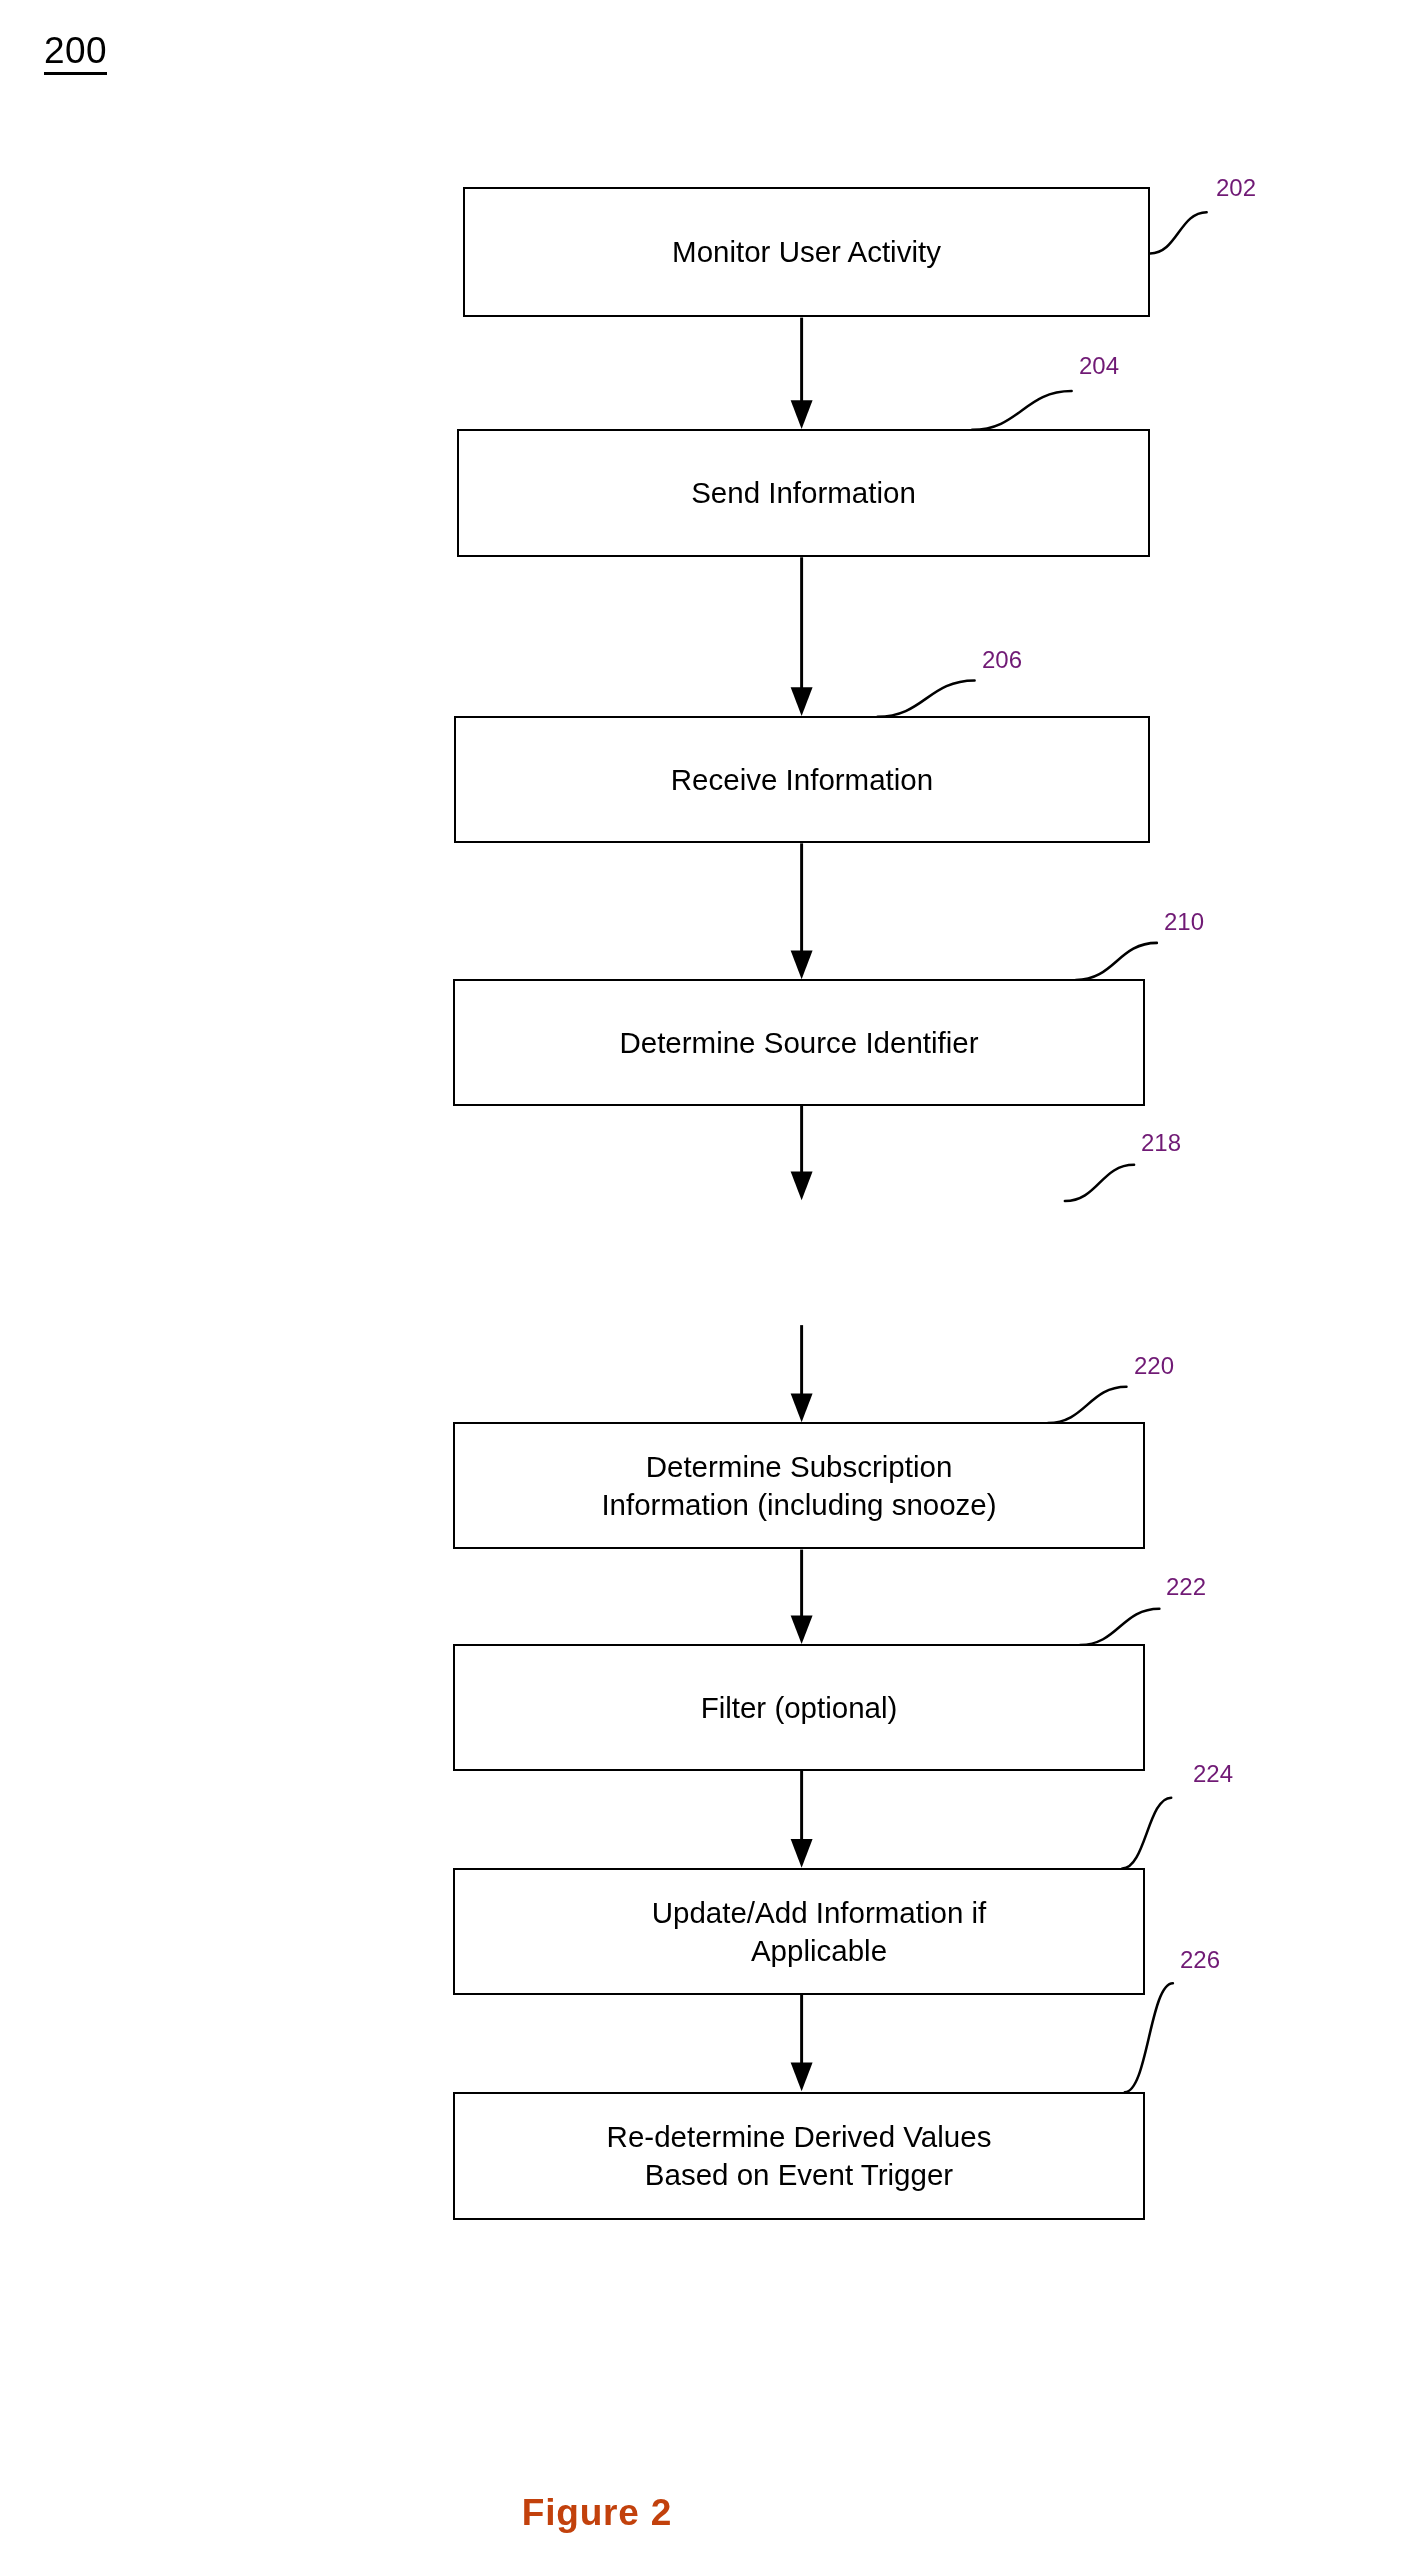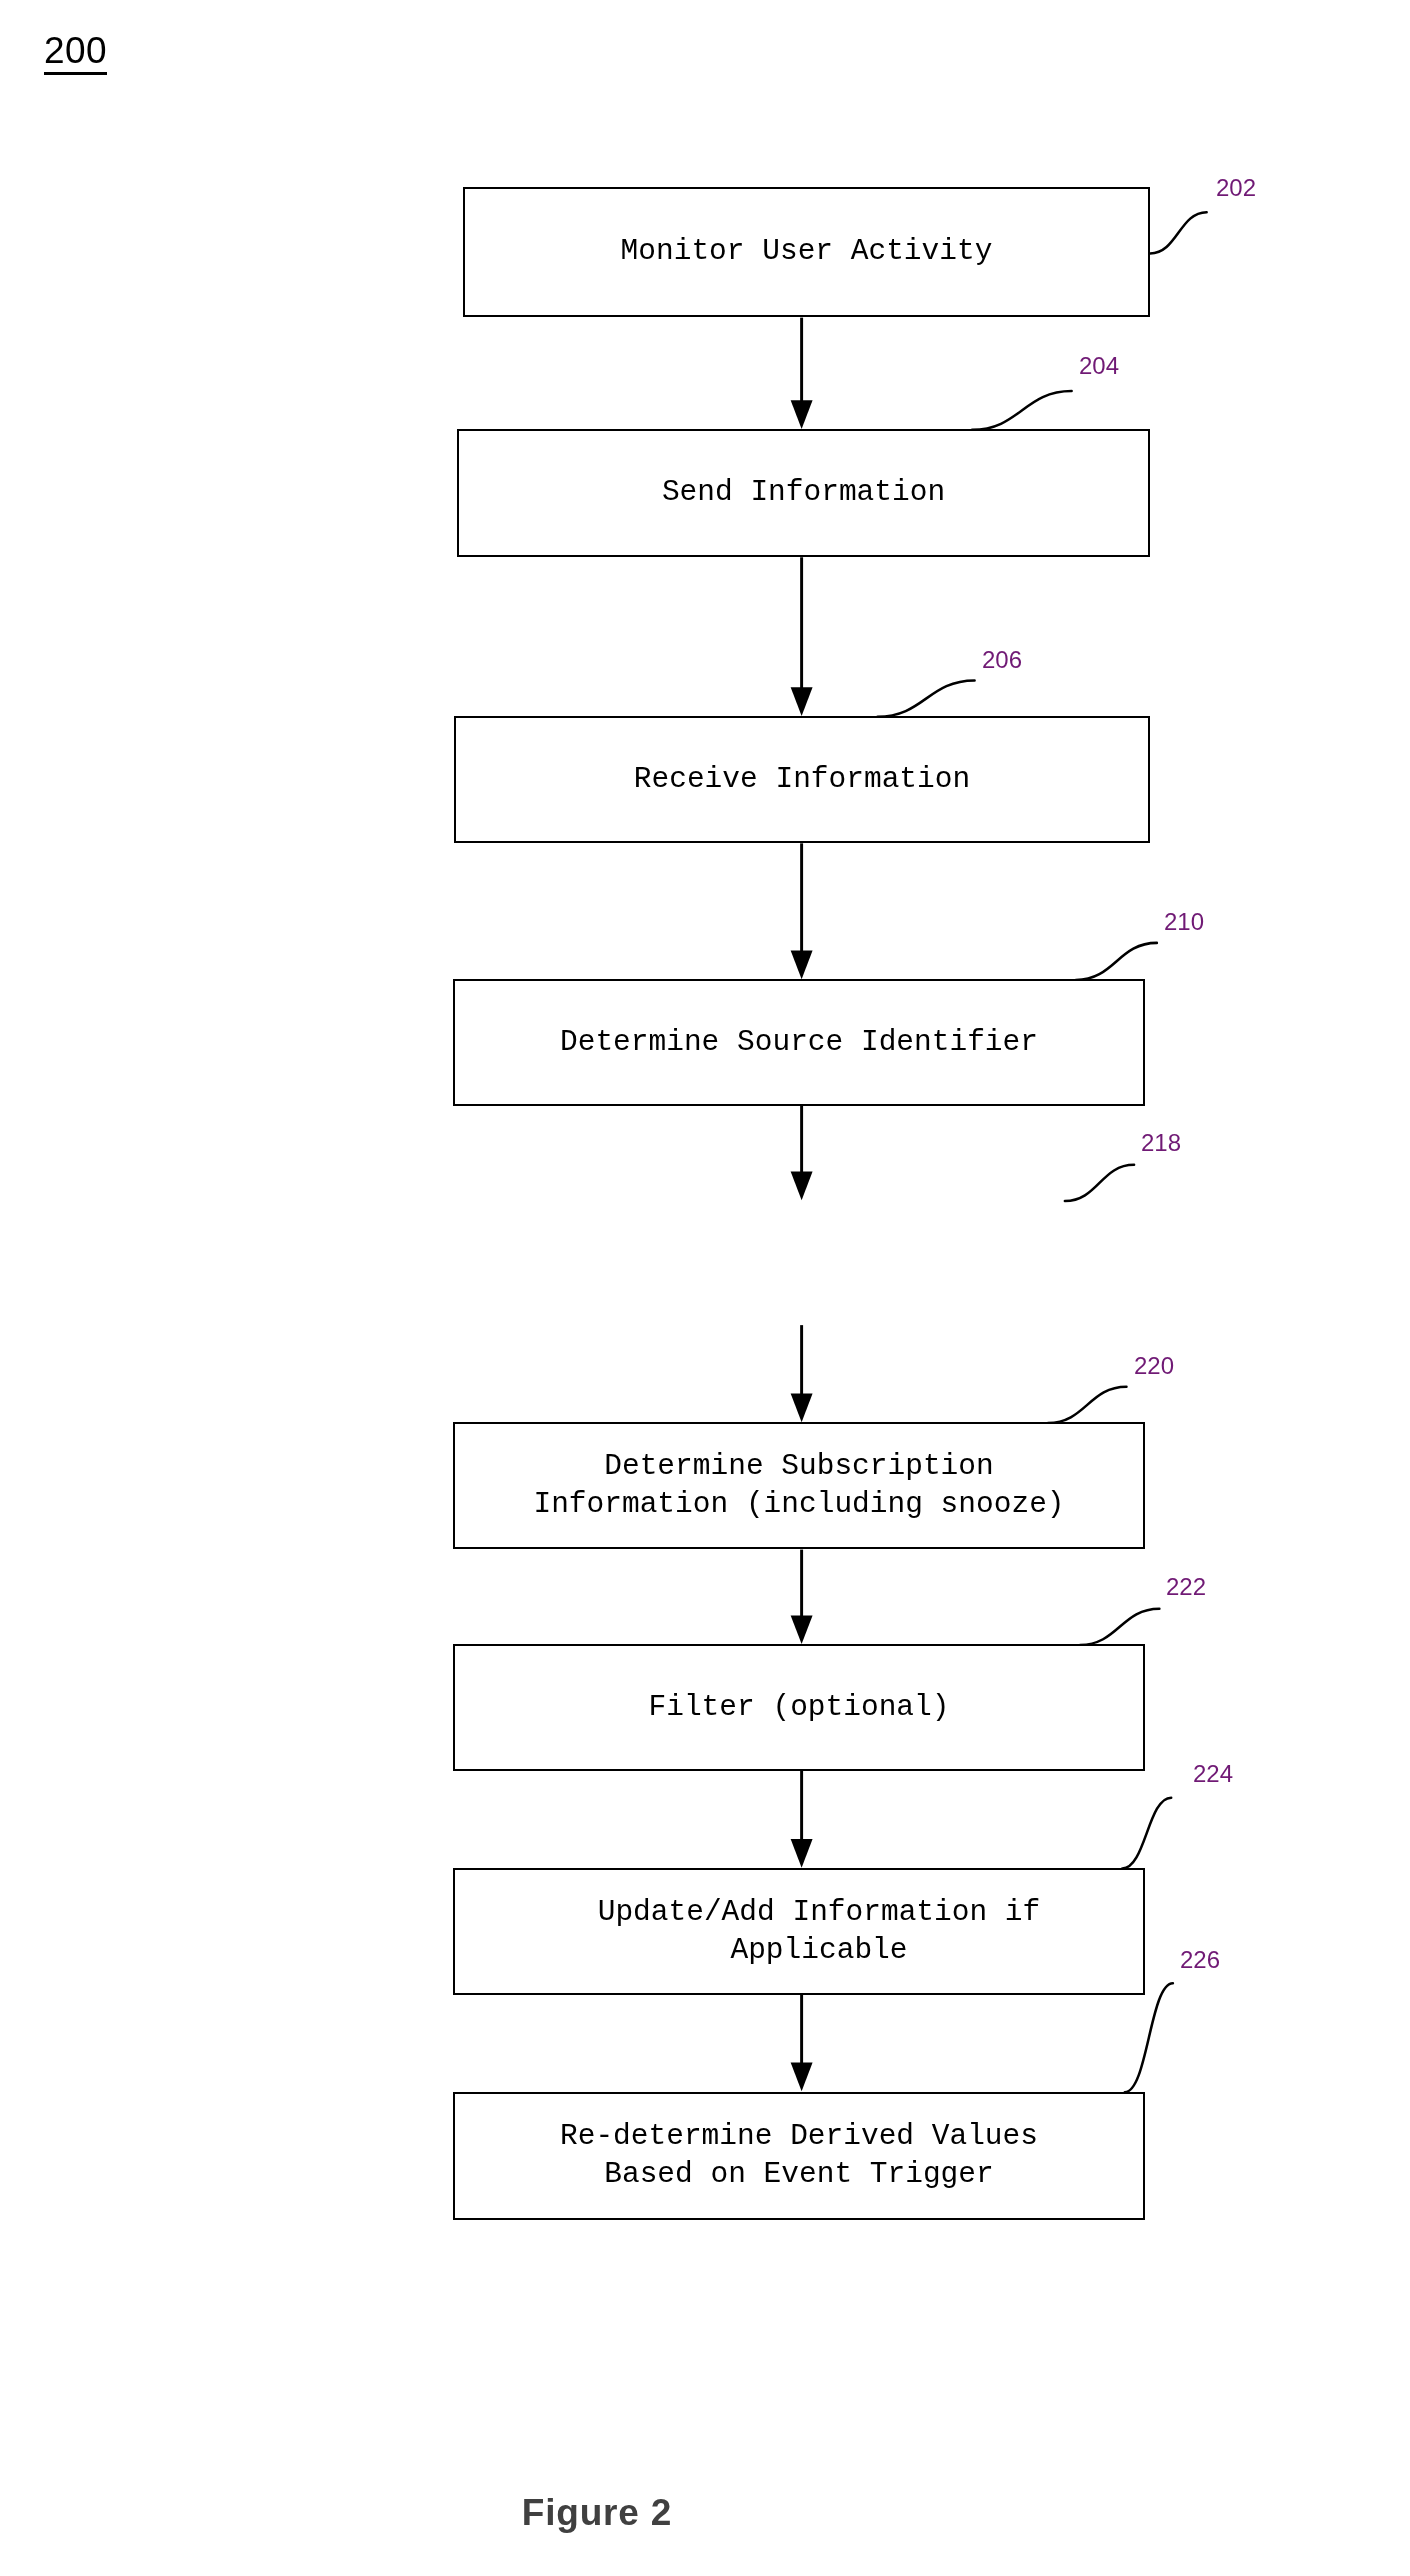--- a/index.html
+++ b/index.html
@@ -49,21 +49,20 @@
     justify-content: center;
     text-align: center;
   }
   .flow-box-label {
     font-size: 29.5px;
     line-height: 1.28;
     font-weight: 400;
     color: #000;
     white-space: pre-line;
     padding: 0 11.8px;
-    font-family: Liberation Mono, monospace;
   }
 
   .ref-num {
     position: absolute;
     font-size: 24px;
     font-weight: 400;
     color: #701a75;
     line-height: 1;
     white-space: nowrap;
   }
@@ -71,21 +70,21 @@
   
   #figure-caption {
     position: absolute;
     left: 0;
     top: 2492px;
     width: 1194px;
     text-align: center;
     font-size: 37px;
     font-weight: bold;
     letter-spacing: 0.8px;
-    color: #404040;
+    color: #c2410c;
   }
 
   svg.overlay {
     position: absolute;
     left: 0;
     top: 0;
     width: 1410px;
     height: 2576px;
     pointer-events: none;
   }

